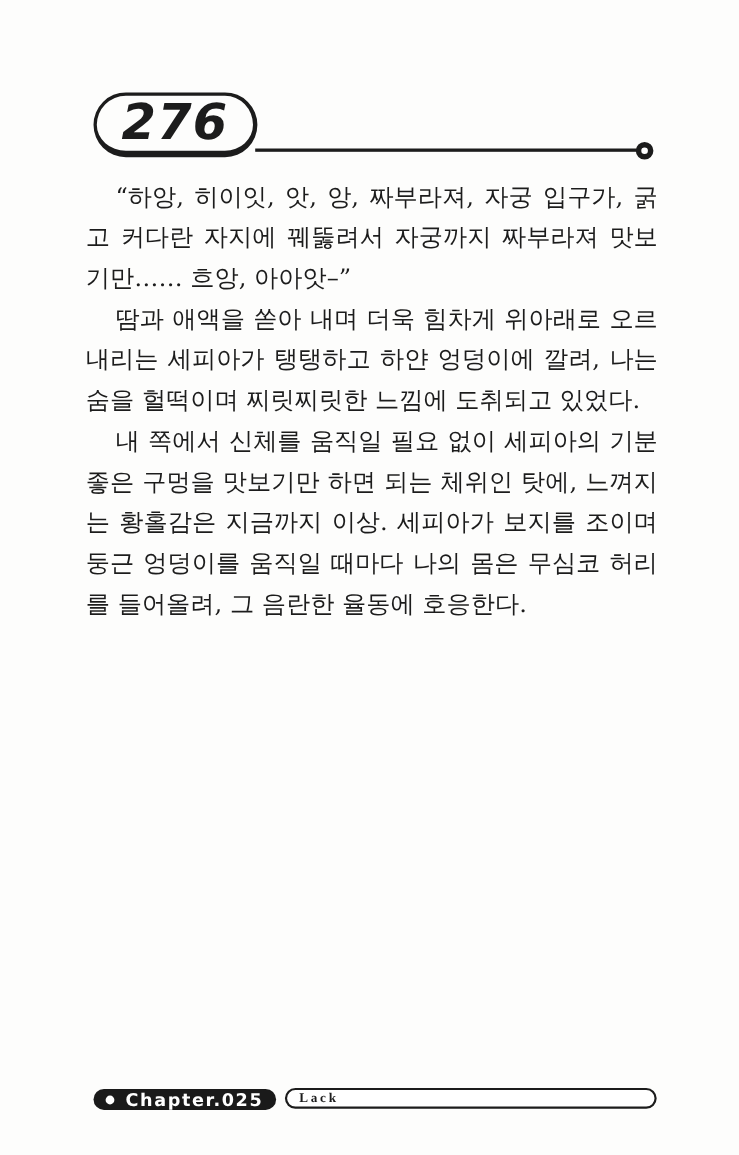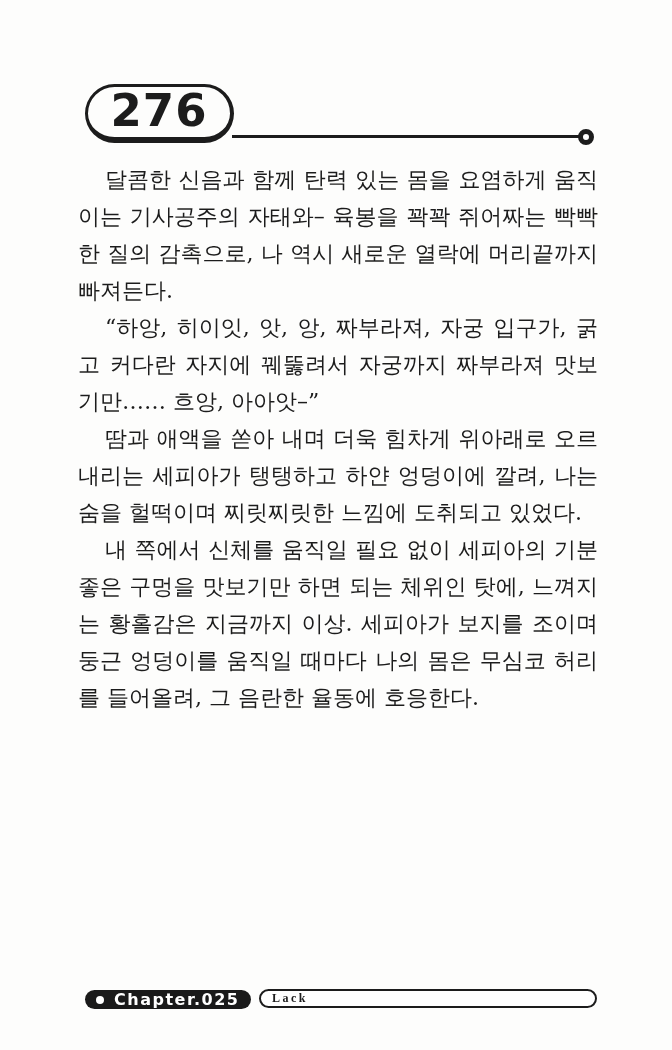--- a/index.html
+++ b/index.html
@@ -26,20 +26,21 @@
     border: 3px solid var(--ink);
     border-bottom-width: 6px;
     border-right-width: 4px;
     border-radius: 30px;
     background: var(--paper);
     display: flex; align-items: center; justify-content: center;
   }
   .page-number {
     font-family: "DejaVu Sans", "Liberation Sans", sans-serif;
     font-weight: bold;
+    font-style: italic;
     font-size: 45px;
     letter-spacing: 1px;
     color: var(--ink);
     transform: translateY(-2px);
   }
   .header-rule {
     position: absolute;
     left: 232px; top: 135px;
     width: 349px; height: 3px;
     background: var(--ink);
@@ -116,21 +117,20 @@
 
 <div class="page">
 
   <div class="page-badge">
     <span class="page-number">276</span>
   </div>
   <div class="header-rule"></div>
   <div class="header-end-ring"></div>
 
   <div class="body-text">
-    <p>달콤한 신음과 함께 탄력 있는 몸을 요염하게 움직이는 기사공주의 자태와– 육봉을 꽉꽉 쥐어짜는 빡빡한 질의 감촉으로, 나 역시 새로운 열락에 머리끝까지 빠져든다.</p>
     <p>“하앙, 히이잇, 앗, 앙, 짜부라져, 자궁 입구가, 굵고 커다란 자지에 꿰뚫려서 자궁까지 짜부라져 맛보기만…… 흐앙, 아아앗–”</p>
     <p>땀과 애액을 쏟아 내며 더욱 힘차게 위아래로 오르내리는 세피아가 탱탱하고 하얀 엉덩이에 깔려, 나는 숨을 헐떡이며 찌릿찌릿한 느낌에 도취되고 있었다.</p>
     <p>내 쪽에서 신체를 움직일 필요 없이 세피아의 기분 좋은 구멍을 맛보기만 하면 되는 체위인 탓에, 느껴지는 황홀감은 지금까지 이상. 세피아가 보지를 조이며 둥근 엉덩이를 움직일 때마다 나의 몸은 무심코 허리를 들어올려, 그 음란한 율동에 호응한다.</p>
   </div>
 
   <div class="footer-chapter-badge">
     <span class="footer-bullet"></span>
     <span class="footer-chapter-label">Chapter.025</span>
   </div>
   <div class="footer-book-badge">

